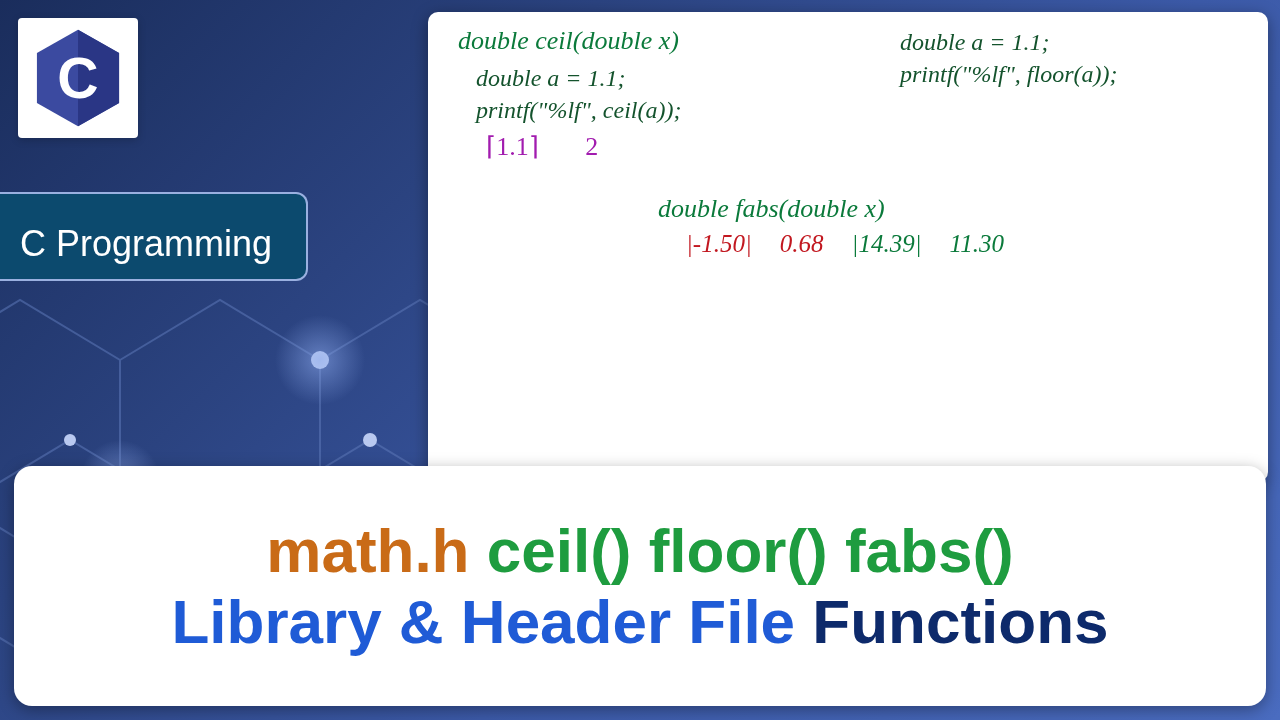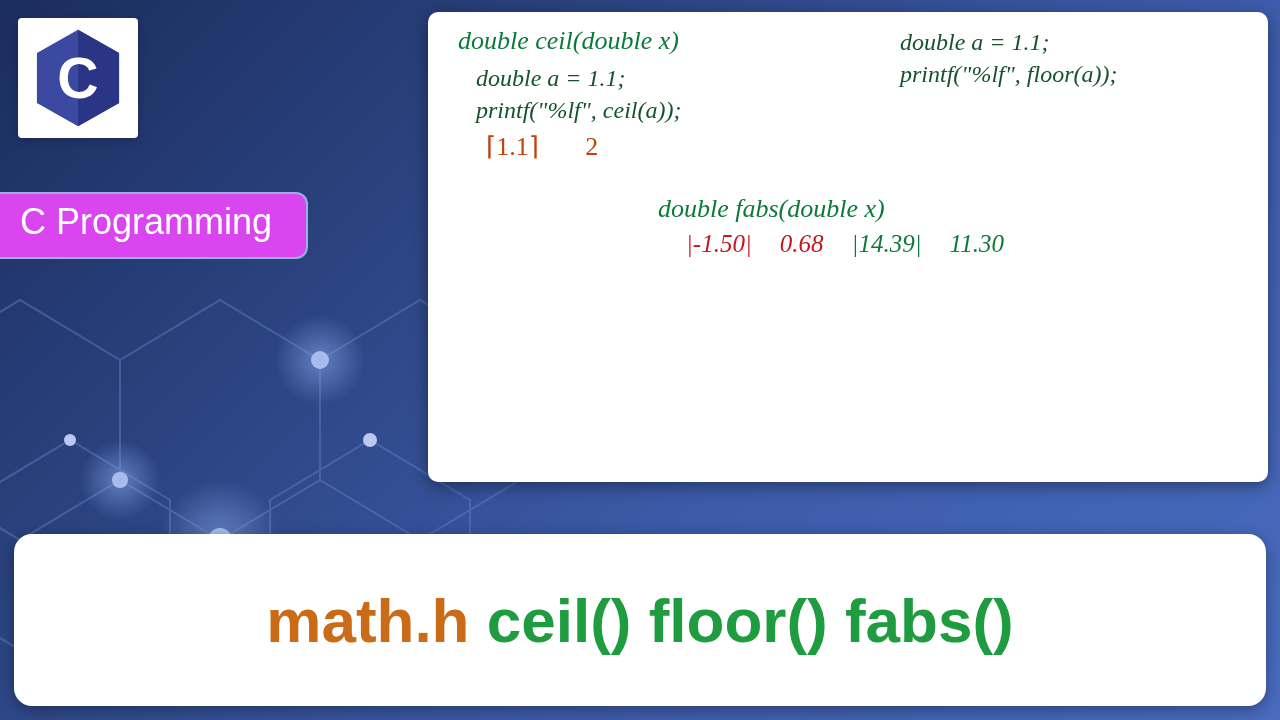--- a/index.html
+++ b/index.html
@@ -34,24 +34,24 @@
     box-shadow: 0 2px 8px rgba(0,0,0,.2);
     z-index: 5;
   }
   .c-logo svg { width: 90px; height: 100px; }
 
   
   .prog-label {
     position: absolute;
     top: 192px;
     left: 0;
-    background: #d946ef;
+    background: #0c4a6e;
     color: #fff;
     font-size: 36px;
-    padding: 7px 34px 14px 20px;
+    padding: 29px 34px 14px 20px;
     border: 2px solid #9ab0e0;
     border-left: none;
     border-radius: 0 12px 12px 0;
     z-index: 5;
   }
 
   
   .whiteboard {
     position: absolute;
     top: 12px;
@@ -63,36 +63,36 @@
     box-shadow: 0 4px 16px rgba(0,0,0,.4);
     padding: 14px 22px 14px 30px;
     z-index: 4;
     font-family: "Segoe Script", "Comic Sans MS", cursive;
   }
   .wb-row1 { display: flex; gap: 60px; }
   .col { flex: 1; }
   .sig { color: #0b7a3b; font-size: 26px; font-style: italic; margin-bottom: 6px; white-space: nowrap; }
   .sig-right { margin-left: -10px; }
   .code { color: #14532d; font-size: 24px; font-style: italic; line-height: 1.35; padding-left: 18px; }
-  .res-line { color: #c2410c; font-size: 26px; padding-left: 28px; margin-top: 4px; }
+  .res-line { color: #a21caf; font-size: 26px; padding-left: 28px; margin-top: 4px; }
   .res-line .n2 { margin-left: 40px; }
   .wb-row2 { margin-top: 32px; padding-left: 200px; }
   .code2 { color: #c21820; font-size: 25px; font-style: italic; line-height: 1.35; padding-left: 28px; }
   .greenv { color: #0b7a3b; }
   .res2 { display: flex; align-items: baseline; gap: 28px; padding-left: 28px; margin-top: 4px; font-size: 25px; font-style: italic; }
   .res2 .r { color: #c21820; }
   .res2 .g { color: #0b7a3b; }
 
   
   .bottom-card {
     position: absolute;
     left: 14px;
     right: 14px;
     bottom: 14px;
-    height: 172px;
+    height: 240px;
     background: #fff;
     border-radius: 18px;
     display: flex;
     flex-direction: column;
     align-items: center;
     justify-content: center;
     box-shadow: 0 4px 16px rgba(0,0,0,.35);
     z-index: 6;
     font-weight: 700;
   }
@@ -173,13 +173,18 @@
     </div>
   </div>
 </div>
 
 <div class="bottom-card">
   <div class="line1">
     <span class="t-orange">math.h</span>
     <span> </span>
     <span class="t-green">ceil() floor() fabs()</span>
   </div>
+  <div class="line2">
+    <span class="t-blue">Library &amp; Header File</span>
+    <span> </span>
+    <span class="t-navy">Functions</span>
+  </div>
 </div>
 
 </body></html>

